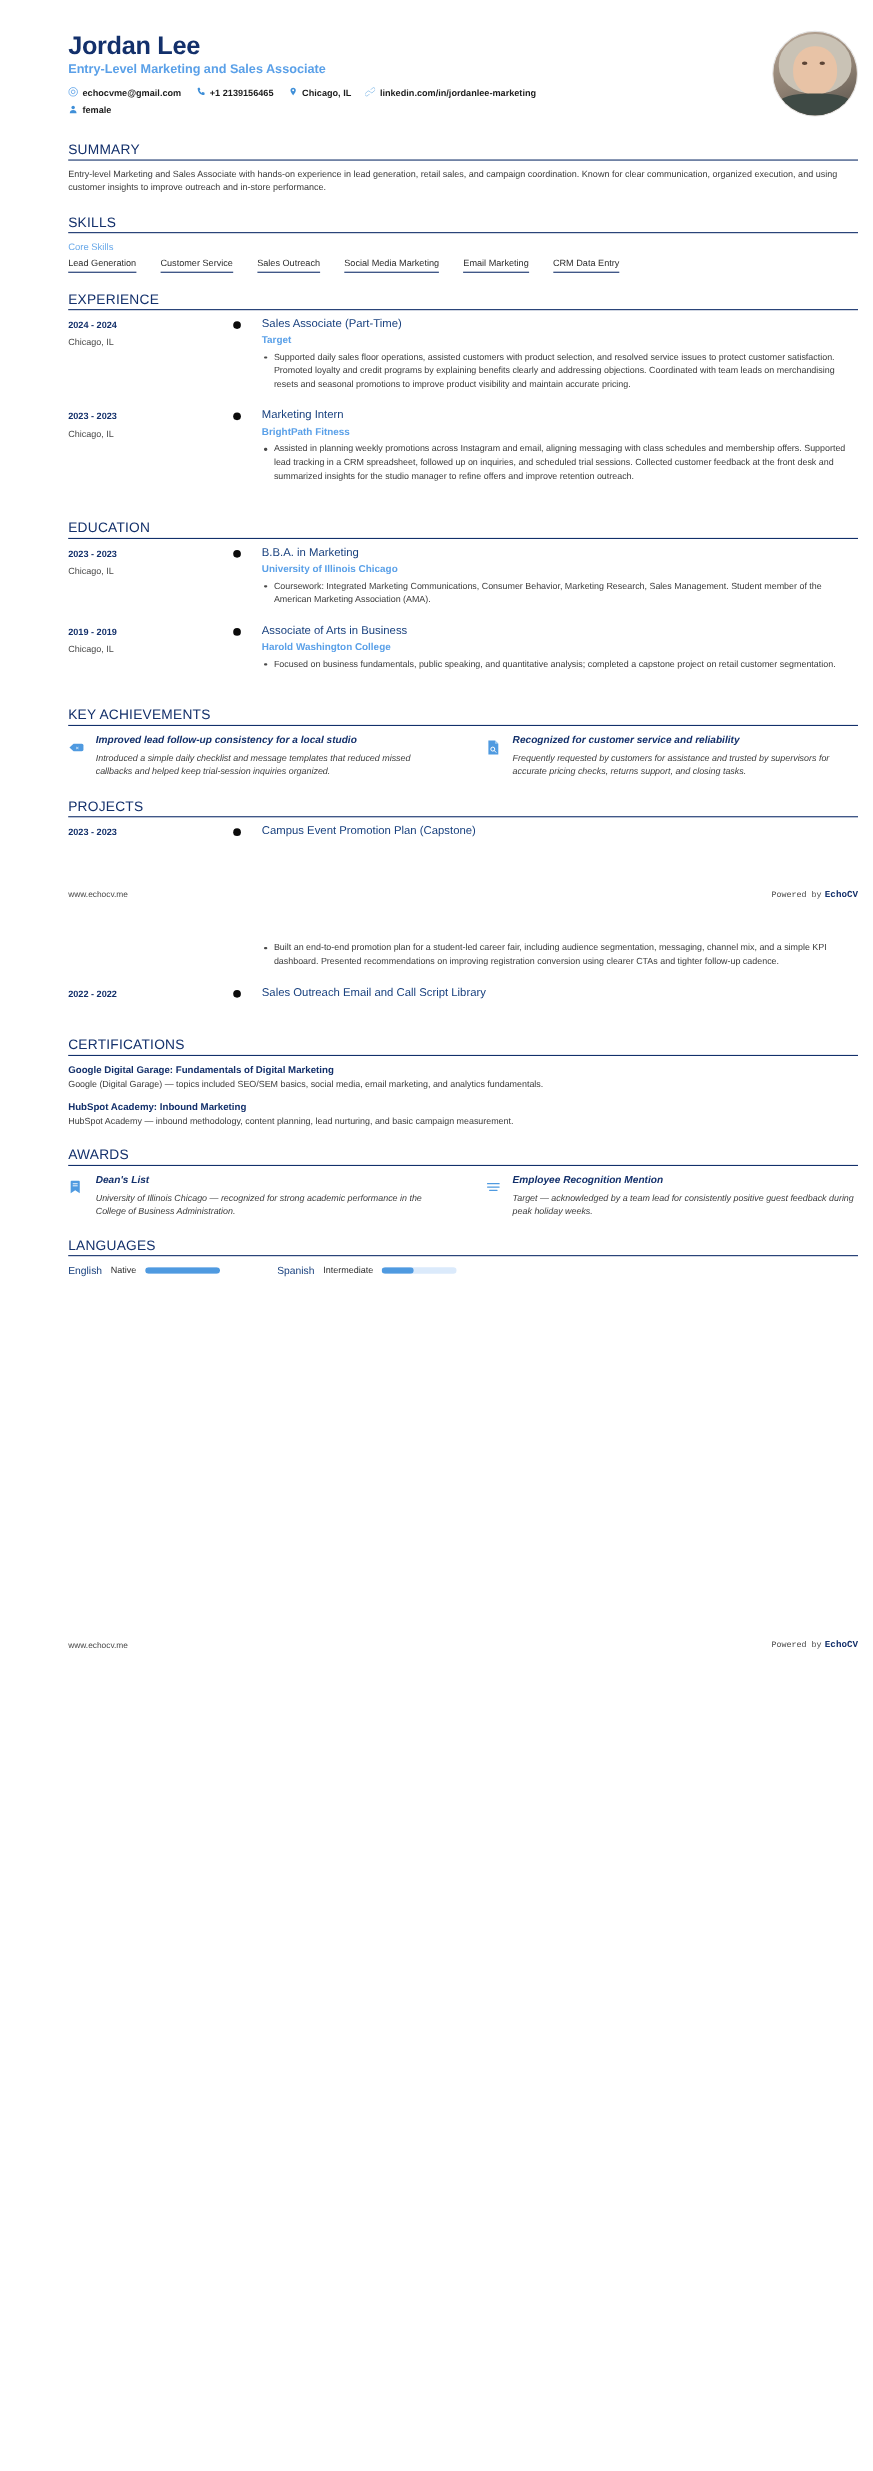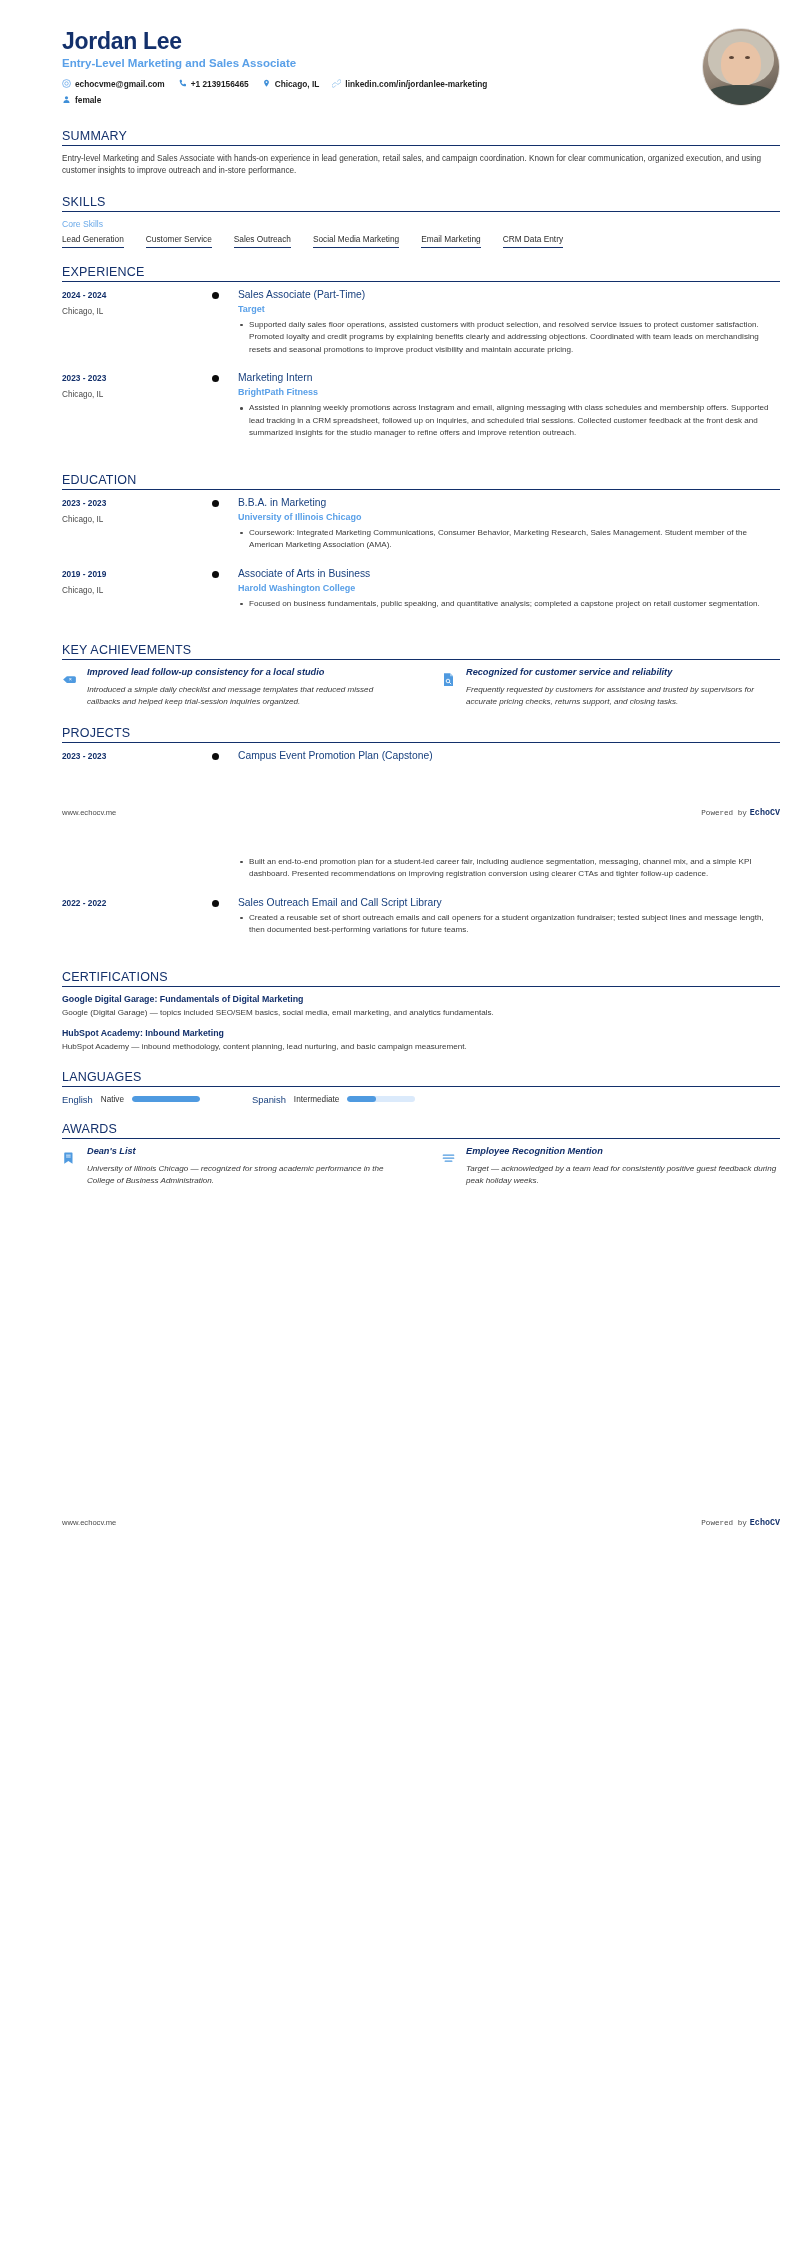--- a/index.html
+++ b/index.html
@@ -487,58 +487,34 @@
 
     <div class="entry">
       <div class="entry-meta">
         <div class="entry-dates">2022 - 2022</div>
       </div>
       <div class="entry-timeline">
           <span class="dot"></span>
         </div>
       <div class="entry-body">
         <div class="entry-role">Sales Outreach Email and Call Script Library</div>
-        <ul class="bullets">
-          <li>Created a reusable set of short outreach emails and call openers for a student organization fundraiser; tested subject lines and message length, then documented best-performing variations for future teams.</li>
-        </ul>
       </div>
     </div>
   </div>
 
   <div class="section">
     <div class="section-title">CERTIFICATIONS</div>
     <div class="section-rule"></div>
     <div class="cert">
       <div class="cert-title">Google Digital Garage: Fundamentals of Digital Marketing</div>
       <div class="cert-desc">Google (Digital Garage) — topics included SEO/SEM basics, social media, email marketing, and analytics fundamentals.</div>
     </div>
     <div class="cert">
       <div class="cert-title">HubSpot Academy: Inbound Marketing</div>
       <div class="cert-desc">HubSpot Academy — inbound methodology, content planning, lead nurturing, and basic campaign measurement.</div>
-    </div>
-  </div>
-
-  <div class="section">
-    <div class="section-title">LANGUAGES</div>
-    <div class="section-rule"></div>
-    <div class="langs">
-      <div class="lang">
-        <span class="lang-name">English</span>
-        <span class="lang-level">Native</span>
-        <span class="lang-bar">
-            <span id="lb0" style="width: 100%;"></span>
-          </span>
-      </div>
-      <div class="lang">
-        <span class="lang-name">Spanish</span>
-        <span class="lang-level">Intermediate</span>
-        <span class="lang-bar">
-            <span id="lb1" style="width: 42%;"></span>
-          </span>
-      </div>
     </div>
   </div>
 
   <div class="section">
     <div class="section-title">AWARDS</div>
     <div class="section-rule"></div>
     <div class="two-col">
       <div class="cell">
         <div class="ach-icon">
           <svg width="15" height="15" viewBox="0 0 20 20">
@@ -558,20 +534,41 @@
             </svg>
         </div>
         <div class="ach-text">
           <div class="ach-title">Employee Recognition Mention</div>
           <div class="ach-desc">Target — acknowledged by a team lead for consistently positive guest feedback during peak holiday weeks.</div>
         </div>
       </div>
     </div>
   </div>
 
+  <div class="section">
+    <div class="section-title">LANGUAGES</div>
+    <div class="section-rule"></div>
+    <div class="langs">
+      <div class="lang">
+        <span class="lang-name">English</span>
+        <span class="lang-level">Native</span>
+        <span class="lang-bar">
+            <span id="lb0" style="width: 100%;"></span>
+          </span>
+      </div>
+      <div class="lang">
+        <span class="lang-name">Spanish</span>
+        <span class="lang-level">Intermediate</span>
+        <span class="lang-bar">
+            <span id="lb1" style="width: 42%;"></span>
+          </span>
+      </div>
+    </div>
+  </div>
+
   <div class="page-footer" style="margin-top:330px; padding-bottom:18px;">
     <span>www.echocv.me</span>
     <span class="brand">
       <span class="brand-pre">Powered by</span>
       <span class="brand-name">EchoCV</span>
     </span>
   </div>
 </div>
 
 </body></html>

